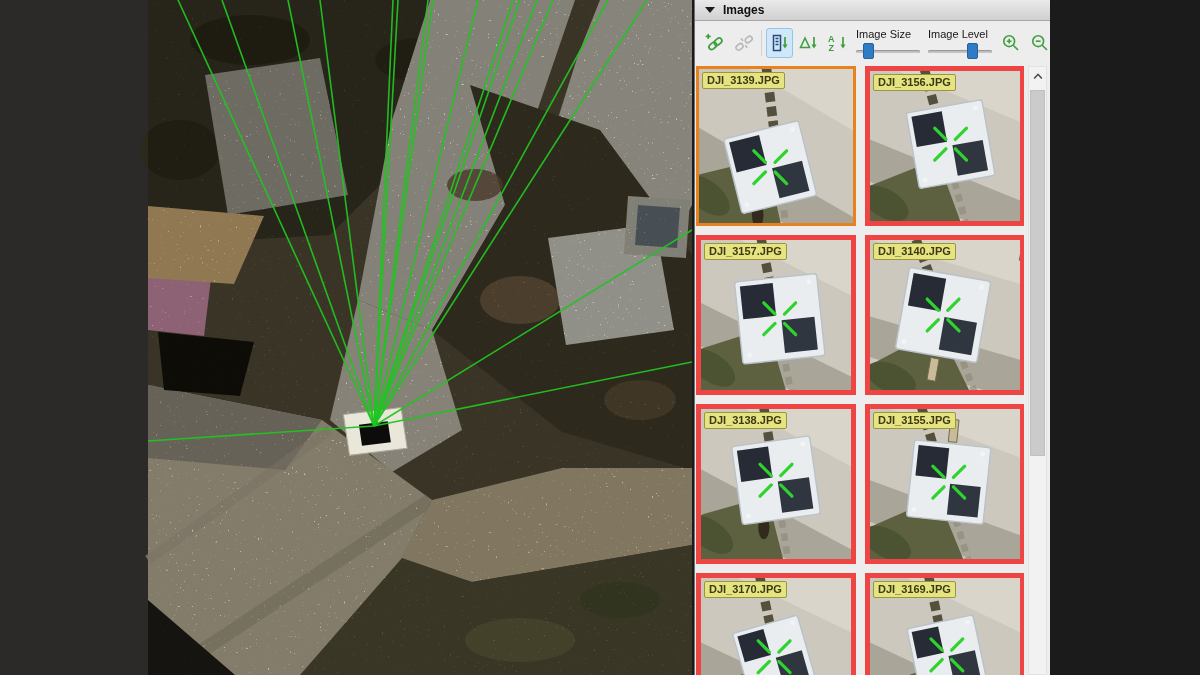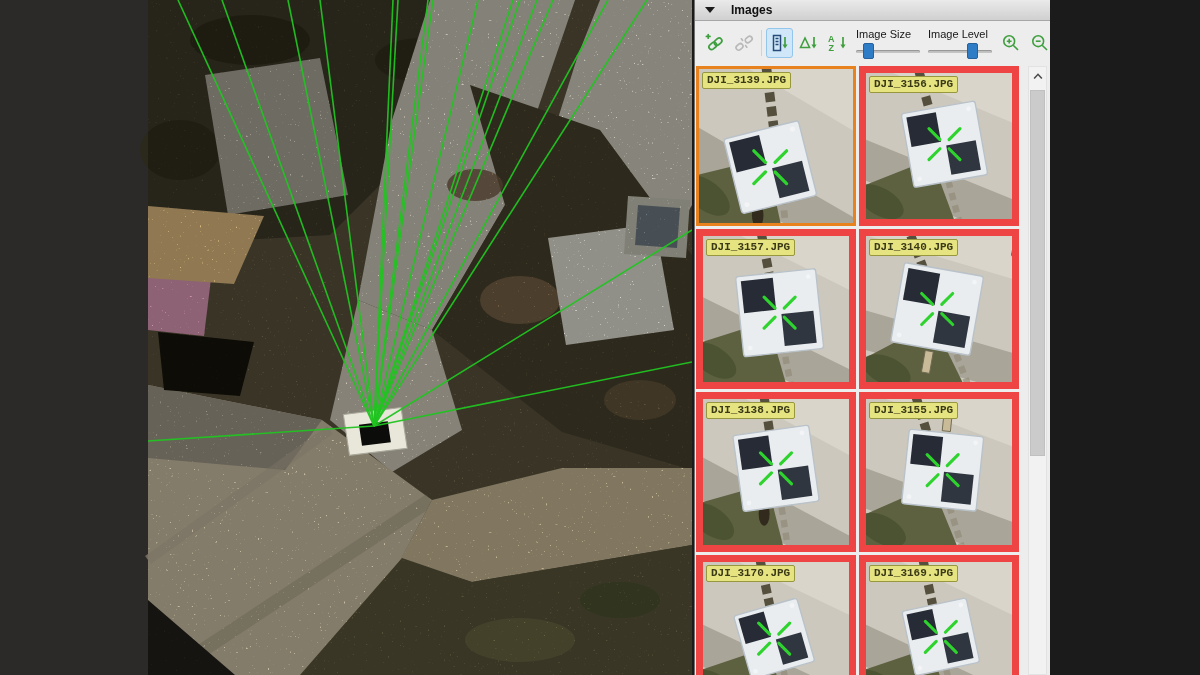--- a/index.html
+++ b/index.html
@@ -5,41 +5,41 @@
   html,body{margin:0;padding:0;background:#1d1d1d;}
   .app{position:relative;width:1200px;height:675px;overflow:hidden;background:#1b1b1b;
        font-family:"Liberation Sans",sans-serif;}
   
   .viewport{position:absolute;left:0;top:0;width:692px;height:675px;background:#2b2a28;}
   .viewport svg{display:block;width:100%;height:100%;}
   
   .panel{position:absolute;left:694px;top:0;width:356px;height:675px;background:#ededed;
          border-left:1px solid #6f6f6f;box-sizing:border-box;overflow:hidden;}
   .panel-header{height:20px;background:linear-gradient(#eaeaea,#d0d0d0);border-bottom:1px solid #a6a6a6;
-                display:flex;align-items:center;gap:16px;padding-left:10px;}
+                display:flex;align-items:center;gap:8px;padding-left:10px;}
   .tri{width:0;height:0;border-left:5px solid transparent;border-right:5px solid transparent;
        border-top:6px solid #1c1c1c;}
   .panel-title{font-size:12px;font-weight:bold;color:#101010;}
   .toolbar{height:44px;display:flex;align-items:center;padding:0 3px 0 5px;background:#ededed;}
   .tb-btn{width:25px;height:28px;display:flex;align-items:center;justify-content:center;
           border:1px solid transparent;border-radius:3px;margin:0 1px;flex:none;}
   .tb-btn.selected{background:#cfe7f8;border-color:#94c5ea;}
   .tb-btn svg{display:block;}
   .tb-sep{width:1px;height:26px;background:#d2d2d2;margin:0 3px;flex:none;}
   .slider-group{display:flex;flex-direction:column;margin:0 4px;width:64px;flex:none;justify-content:flex-end;}
   .slider-label{font-size:11px;color:#161616;margin-bottom:3px;white-space:nowrap;}
   .slider{position:relative;height:16px;}
   .slider-track{position:absolute;left:0;right:0;top:7px;height:3px;background:#c4c4c4;
                 border-radius:2px;box-shadow:inset 0 1px 1px rgba(0,0,0,.25);}
   .slider-handle{position:absolute;top:0;width:11px;height:16px;background:#2e7bc6;
                  border:1px solid #26619c;border-radius:2px;box-sizing:border-box;}
   .grid{position:absolute;left:0;top:64px;right:26px;bottom:0;display:grid;
-        grid-template-columns:160px 160px;grid-auto-rows:160px;gap:3px;
-        padding:2px 0 0 1px;overflow:hidden;background:#ededed;font-family:Liberation Mono, monospace;}
-  .thumb{position:relative;border:7px solid #ef4444;background:#ccc8bd;box-sizing:border-box;overflow:hidden;}
+        grid-template-columns:160px 160px;grid-auto-rows:160px;gap:9px;
+        padding:2px 0 0 1px;overflow:hidden;background:#ededed;}
+  .thumb{position:relative;border:5px solid #ef4444;background:#ccc8bd;box-sizing:border-box;overflow:hidden;}
   .thumb.selected{border:3px solid var(--orange,#e8821e);}
   .thumb svg{position:absolute;inset:0;width:100%;height:100%;filter:blur(0.4px);}
   .badge{position:absolute;top:3px;left:3px;background:var(--badge-bg,#e6e381);
          border:1px solid var(--badge-border,#97973f);border-radius:2px;padding:0 4px;
          font-size:11px;font-weight:bold;color:#3a3a16;line-height:15px;z-index:2;}
   .scrollbar{position:absolute;top:66px;right:3px;width:19px;bottom:0;background:#f2f2f2;
              border:1px solid #e2e2e2;box-sizing:border-box;}
   .scroll-btn{height:18px;display:flex;align-items:center;justify-content:center;}
   .scroll-thumb{position:absolute;left:1px;right:1px;background:#cbcbcb;border:1px solid #c0c0c0;}
   .void{position:absolute;left:1050px;top:0;right:0;bottom:0;background:#1b1b1b;}

